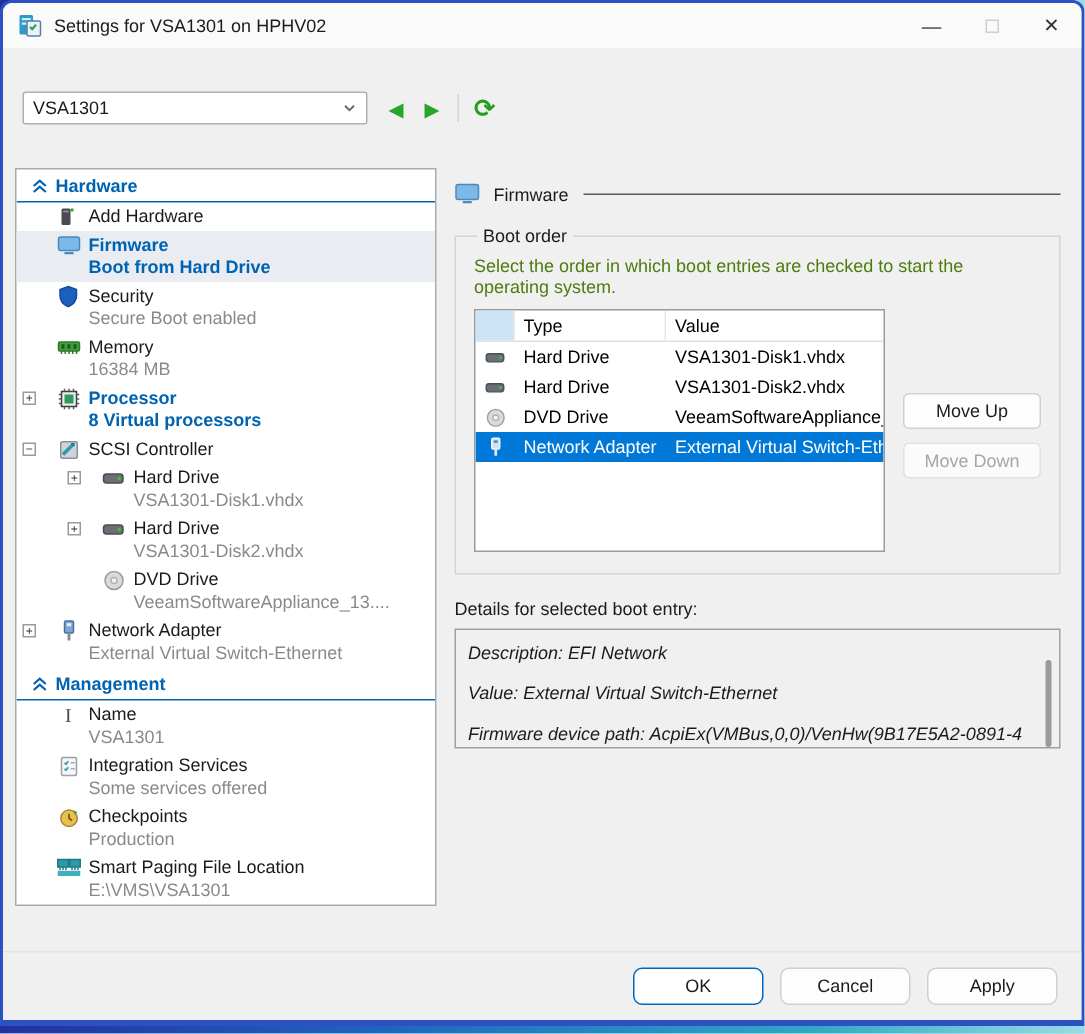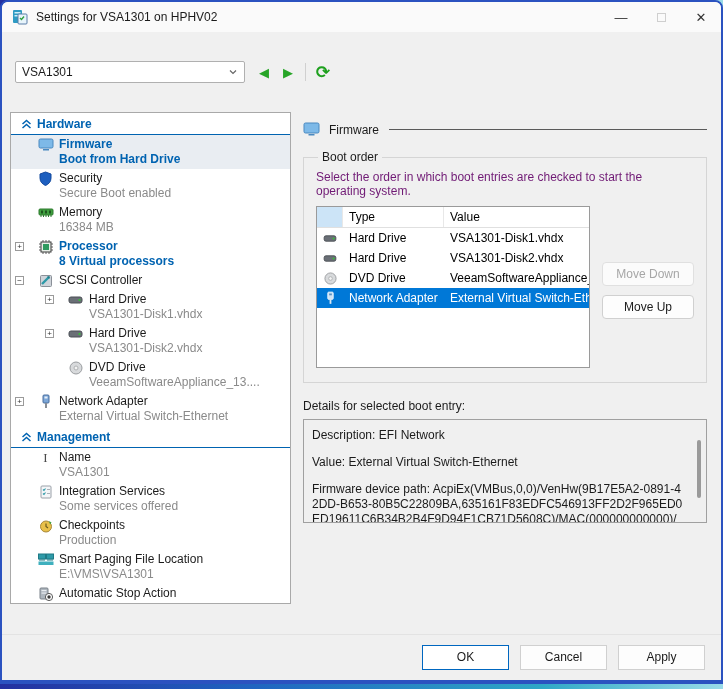--- a/index.html
+++ b/index.html
@@ -42,41 +42,41 @@
   .si.blue .lbl, .si.blue .sub { color:#0063b1; font-weight:bold; }
   .si.selected { background:#e9edf2; }
   
   .content { flex:1; padding:8px 2px 0 12px; min-width:0; }
   .c-head { display:flex; align-items:center; margin-top:2px; }
   .c-head .ico { width:18px; height:15px; margin-right:8px; }
   .c-head .lbl { font-size:12px; color:#1b1b1b; }
   .c-head .rule { flex:1; border-top:1px solid #5a5a5a; margin-left:10px; }
   .groupbox { position:relative; margin-top:20px; border:1px solid #d5d5d5; padding:12px 12px 14px 12px; }
   .groupbox .gb-label { position:absolute; top:-8px; left:14px; background:#f0f0f0; padding:0 4px; font-size:12px; color:#1b1b1b; }
-  .gb-desc { font-size:12px; color:#701a75; margin-bottom:8px; }
+  .gb-desc { font-size:12px; color:#4d7c0f; margin-bottom:8px; }
   .boot-flex { display:flex; align-items:flex-start; gap:12px; }
   .boot-table { width:322px; height:162px; background:#fff; border:1px solid #9a9a9a; font-size:12px; overflow:hidden; }
   .bt-row { display:flex; height:20px; align-items:center; }
   .bt-head { border-bottom:1px solid #e0e0e0; height:21px; }
   .bt-c0 { width:26px; flex:none; height:100%; display:flex; align-items:center; justify-content:center; border-right:1px solid #e8e8e8; }
   .bt-head .bt-c0 { background:#cce4f7; }
   .bt-c1 { width:101px; flex:none; padding-left:6px; border-right:1px solid #e8e8e8; height:100%; display:flex; align-items:center; white-space:nowrap; overflow:hidden; }
   .bt-c2 { flex:1; padding-left:6px; height:100%; display:flex; align-items:center; white-space:nowrap; overflow:hidden; }
   .bt-row.selected { background:#0078d7; color:#fff; }
   .btn-col { display:flex; flex-direction:column; gap:9px; margin-top:56px; }
   .btn { width:92px; height:24px; background:#fdfdfd; border:1px solid #d0d0d0; border-radius:4px; font-size:12px; color:#1b1b1b; text-align:center; line-height:22px; }
   .btn.disabled { color:#a6a6a6; background:#fbfbfb; border-color:#e0e0e0; }
   .details-label { font-size:12px; color:#1b1b1b; margin-top:16px; }
-  .details-box { position:relative; margin-top:6px; height:104px; border:1px solid #a0a0a0; background:#f0f0f0; padding:8px 22px 6px 8px; font-size:12px; color:#1b1b1b; overflow:hidden; }
+  .details-box { position:relative; margin-top:6px; height:80px; border:1px solid #a0a0a0; background:#f0f0f0; padding:8px 22px 6px 8px; font-size:12px; color:#1b1b1b; overflow:hidden;font-style:italic; }
   .details-box .line { margin-bottom:13px; }
   .details-box .path { word-break:break-all; line-height:15px; margin-bottom:0; }
   .d-scroll { position:absolute; right:5px; top:20px; width:4px; height:58px; background:#9a9a9a; border-radius:2px; }
   
   .footer { flex:none; height:46px; border-top:1px solid #e3e3e3; background:#f0f0f0; display:flex; align-items:center; justify-content:flex-end; gap:11px; padding-right:16px; }
-  .fbtn { width:87px; height:25px; background:#fdfdfd; border:1px solid #d0d0d0; border-radius:0; font-size:12px; color:#1b1b1b; text-align:center; line-height:23px; }
+  .fbtn { width:87px; height:25px; background:#fdfdfd; border:1px solid #d0d0d0; border-radius:6px; font-size:12px; color:#1b1b1b; text-align:center; line-height:23px; }
   .fbtn.default { border:1px solid #0067c0; background:#fff; }
   svg { display:block; }
 </style>
 </head>
 <body>
 
 <div class="desktop">
 <div class="window">
 
   <div class="titlebar">
@@ -122,20 +122,33 @@
         <span class="gutter">
               <span>
           <svg width="11" height="11" viewBox="0 0 11 11">
                   <path d="M1.5 5L5.5 1.5 9.5 5M1.5 9L5.5 5.5 9.5 9" stroke="#0063b1" stroke-width="1.5" fill="none"></path>
                 </svg>
         </span>
             </span>
         <span class="lbl">Hardware</span>
       </div>
 
+      <div class="si">
+        <span class="gutter"></span>
+        <span class="ico">
+          <svg width="15" height="15" viewBox="0 0 15 15">
+                <rect x="3" y="2" width="6" height="11" rx="1" fill="#4a4a52"></rect>
+                <rect x="4.2" y="3.5" width="3.6" height="1" fill="#9aa0a8"></rect>
+                <path d="M9 3h2M10 2v2" stroke="#1fae1f" stroke-width="1.8"></path>
+              </svg>
+        </span>
+        <div class="txt">
+              <div class="lbl">Add Hardware</div>
+            </div>
+      </div>
 
       <div class="si blue selected">
         <span class="gutter"></span>
         <span class="ico">
           <svg width="16" height="14" viewBox="0 0 16 14">
                 <rect x="1" y="1" width="14" height="9" rx="1.5" fill="#7db9e8" stroke="#4a89c0"></rect>
                 <rect x="5" y="11" width="6" height="1.5" fill="#4a89c0"></rect>
               </svg>
         </span>
         <div class="txt">
@@ -424,22 +437,22 @@
                         <rect x="4" y="9" width="2" height="5" fill="#dde8f2"></rect>
                       </svg>
                     </span>
                   </span>
               <span class="bt-c1" style="border:none;">Network Adapter</span>
               <span class="bt-c2">External Virtual Switch-Ethernet</span>
             </div>
           </div>
 
           <div class="btn-col">
+            <button class="btn">Move Up</button>
             <button class="btn disabled">Move Down</button>
-            <button class="btn">Move Up</button>
           </div>
         </div>
       </div>
 
       <div class="details-label">Details for selected boot entry:</div>
       <div class="details-box">
         <div class="line">Description: EFI Network</div>
         <div class="line">Value: External Virtual Switch-Ethernet</div>
         <div class="path">Firmware device path: AcpiEx(VMBus,0,0)/VenHw(9B17E5A2-0891-42DD-B653-80B5C22809BA,635161F83EDFC546913FF2D2F965ED0ED19611C6B34B2B4F9D94F1CB71D5608C)/MAC(000000000000)/MessagingPath</div>
         <div class="d-scroll"></div>

